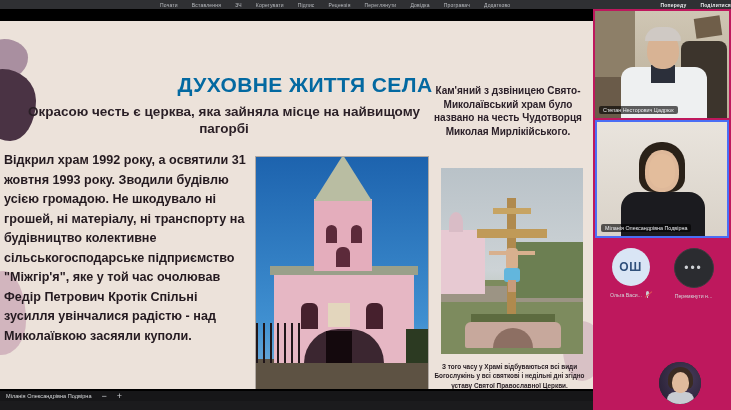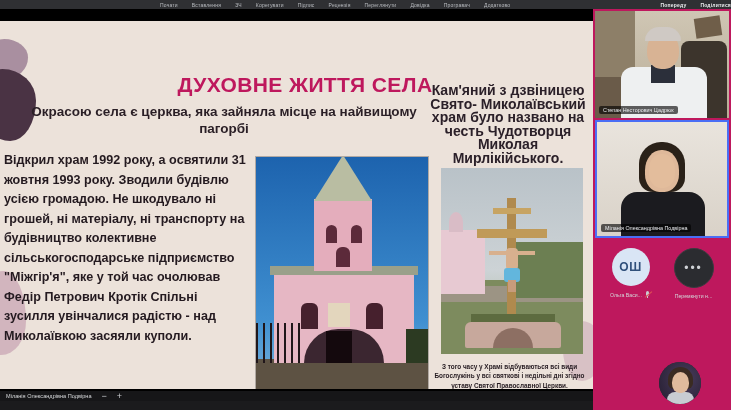--- a/index.html
+++ b/index.html
@@ -21,29 +21,29 @@
 
   
   .blob{position:absolute;border-radius:46% 54% 52% 48%/48% 46% 54% 52%;}
   .blob.b1{left:-16px;top:18px;width:44px;height:40px;background:#a98fa0;}
   .blob.b2{left:-20px;top:48px;width:56px;height:72px;background:#4a3344;border-radius:40% 60% 46% 54%/52% 44% 56% 48%;}
   .blob.b3{left:-26px;top:250px;width:52px;height:84px;background:#c9a6b4;opacity:.75;
            border-radius:58% 42% 48% 52%/40% 60% 40% 60%;}
   .blob.b4{right:-10px;top:300px;width:40px;height:60px;background:#c9a6b4;opacity:.55;}
 
   .slide-title{position:absolute;left:150px;top:52px;width:310px;text-align:center;
-               font-size:21px;font-weight:bold;color:#be185d;letter-spacing:.4px;}
+               font-size:21px;font-weight:bold;color:#0369a1;letter-spacing:.4px;}
   .slide-sub{position:absolute;left:14px;top:82px;width:420px;text-align:center;
              font-size:13.5px;font-weight:bold;line-height:17px;color:#2a1f26;}
 
   .body-left{position:absolute;left:4px;top:130px;width:244px;font-size:12.6px;
              font-weight:bold;line-height:19.5px;color:#241a20;}
 
   .right-text{position:absolute;left:428px;top:63px;width:160px;text-align:center;
-              font-size:14px;font-weight:bold;line-height:13.6px;color:#2b2029;}
+              font-size:10px;font-weight:bold;line-height:13.6px;color:#2b2029;}
 
   
   .photo1{position:absolute;left:256px;top:136px;width:172px;height:232px;
           background:#2a6fb5;overflow:hidden;box-shadow:0 0 0 1px rgba(0,0,0,.25);}
   .sky{position:absolute;inset:0;background:linear-gradient(#1d63ae,#3f8fd0 70%,#79b4dd);}
   .ground{position:absolute;left:0;bottom:0;width:100%;height:30px;background:#5d5243;}
   .ch-body{position:absolute;left:18px;bottom:26px;width:140px;height:90px;background:#e6b7c4;}
   .ch-roof{position:absolute;left:14px;bottom:114px;width:148px;height:9px;background:#9aa08a;}
   .ch-tower{position:absolute;left:58px;bottom:118px;width:58px;height:72px;background:#e4adbc;}
   .ch-spire{position:absolute;left:58px;bottom:188px;width:0;height:0;
@@ -164,21 +164,21 @@
 
   <div class="stage">
     <div class="slide">
 
       <div class="blob b1"></div>
       <div class="blob b2"></div>
       <div class="blob b3"></div>
       <div class="blob b4"></div>
 
       <div class="slide-title">ДУХОВНЕ ЖИТТЯ СЕЛА</div>
-      <div class="slide-sub">Окрасою села є церква, яка зайняла місце на найвищому пагорбі</div>
+      <div class="slide-sub">Окрасою честь є церква, яка зайняла місце на найвищому пагорбі</div>
       <div class="body-left">Відкрил храм 1992 року, а освятили 31 жовтня 1993 року. Зводили будівлю усією громадою. Не шкодувало ні грошей, ні матеріалу, ні транспорту на будівництво колективне сільськогосподарське підприємство "Міжгір'я", яке у той час очолював Федір Петрович Кротік Спільні зусилля увінчалися радістю - над Миколаївкою засяяли куполи.</div>
       <div class="right-text">Кам'яний з дзвіницею Свято- Миколаївський храм було названо на честь Чудотворця Миколая Мирлікійського.</div>
 
       <div class="photo1">
         <div class="sky"></div>
         <div class="ground"></div>
         <div class="ch-body"></div>
         <div class="ch-roof"></div>
         <div class="ch-tower"></div>
         <div class="ch-spire"></div>

